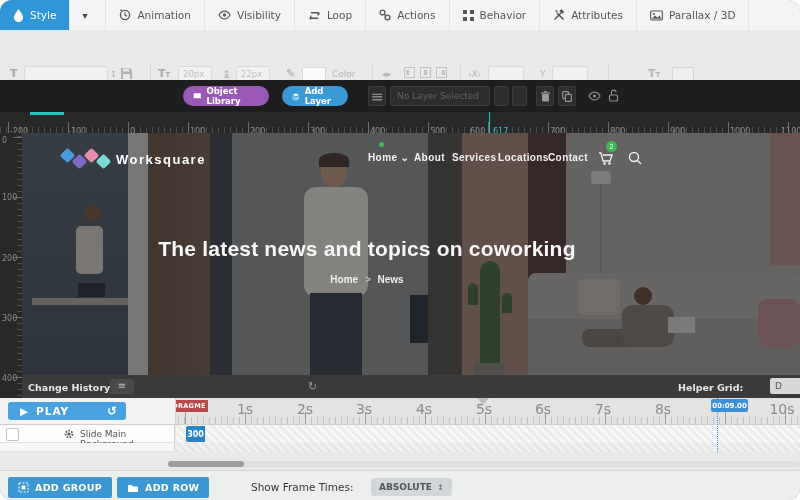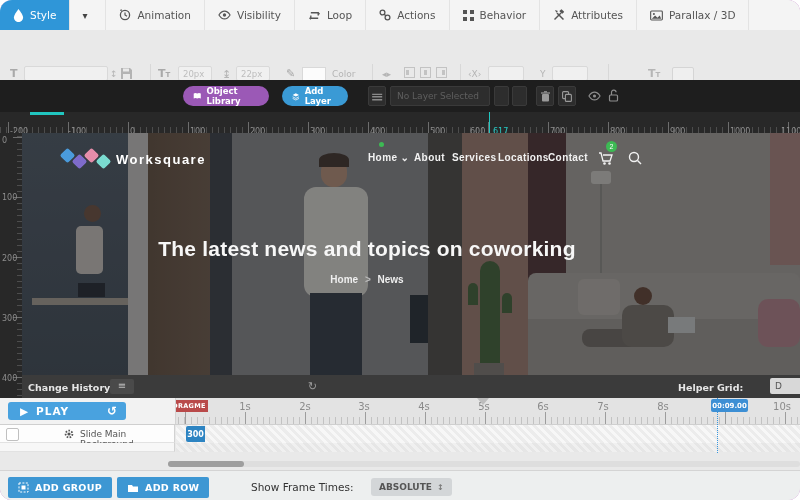--- a/index.html
+++ b/index.html
@@ -51,21 +51,21 @@
   
   .histbar{position:absolute;left:22px;top:375px;width:778px;height:23px;background:#3b3b3b;}
   
   .tl{position:absolute;left:0;top:398px;width:800px;height:72px;background:#e9e9e9;}
   .tl .hdr{position:absolute;left:0;top:0;width:800px;height:26px;background:#e3e3e3;border-bottom:1px solid #cfcfcf;}
   .tl .hdrleft{position:absolute;left:0;top:0;width:175px;height:26px;background:#f2f2f2;border-right:1px solid #d2d2d2;}
   .tl .tminor{position:absolute;left:175px;right:0;bottom:0;height:7px;
       background-image:repeating-linear-gradient(to right,#c2c2c2 0 1px,transparent 1px 6px);background-position-x:10px;}
   .tl .tmajor{position:absolute;left:175px;right:0;bottom:0;height:12px;
       background-image:repeating-linear-gradient(to right,#9d9d9d 0 1px,transparent 1px 60px);background-position-x:10px;}
-  .tl .tnum{position:absolute;top:3px;font-size:10px;color:#8a8a8a;transform:translateX(-50%);}
+  .tl .tnum{position:absolute;top:3px;font-size:14px;color:#8a8a8a;transform:translateX(-50%);}
   .playbtn{position:absolute;left:8px;top:4px;width:118px;height:18px;background:#49a2df;border-radius:3px;
            display:flex;align-items:center;color:#fff;font-size:10.5px;font-weight:bold;cursor:pointer;}
   .rowleft{position:absolute;left:0;width:175px;background:#fdfdfd;border-right:1px solid #d2d2d2;
            border-bottom:1px solid #e2e2e2;box-sizing:border-box;}
   .track{position:absolute;left:176px;right:0;
          background-image:repeating-linear-gradient(45deg,#ececec 0 3px,#f7f7f7 3px 6px);}
   .bluebar{position:absolute;top:1px;height:16px;background:#93c9ec;border:1px solid #68acd9;box-sizing:border-box;
            display:flex;align-items:center;justify-content:center;gap:4px;font-size:8.5px;cursor:pointer;}
   .chip300{position:absolute;top:1px;height:16px;background:#2d84c2;color:#fff;font-size:8px;font-weight:bold;
            display:flex;align-items:center;justify-content:center;border-radius:2px 0 0 2px;cursor:pointer;}

